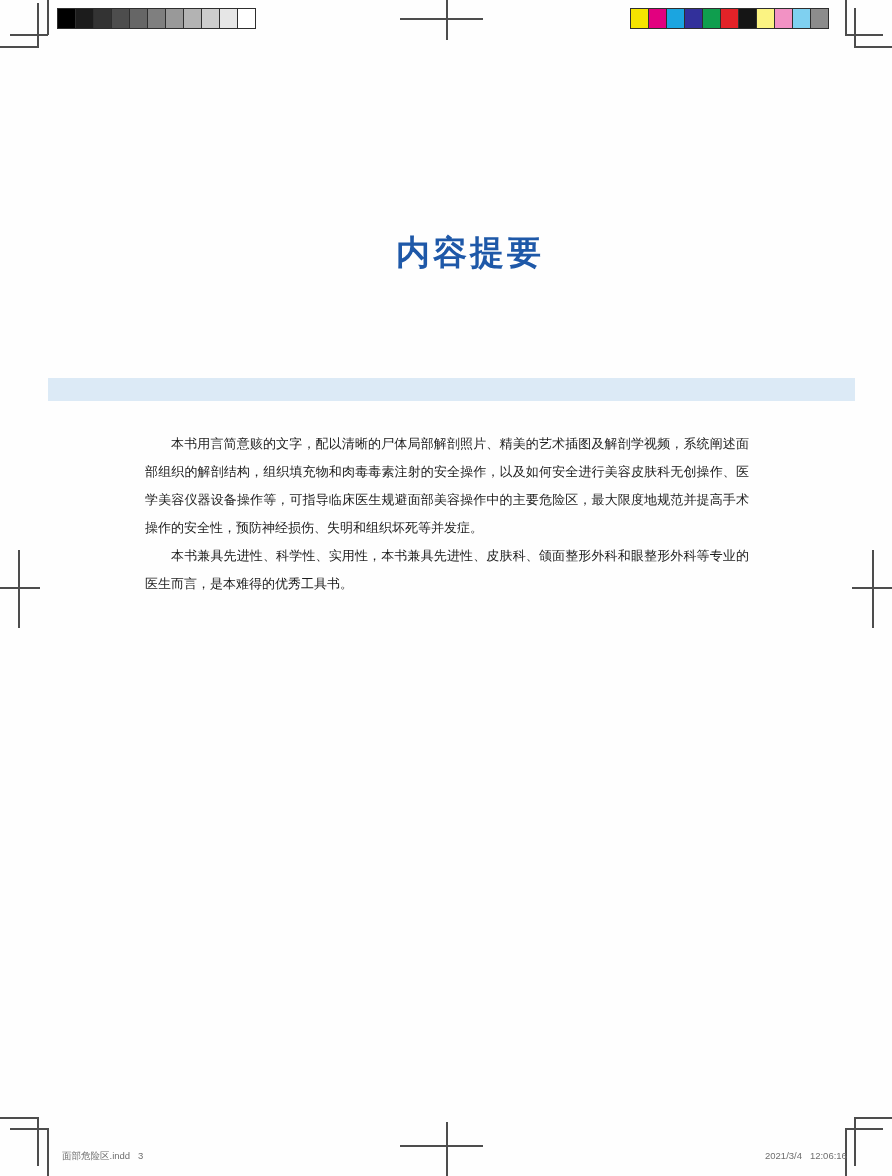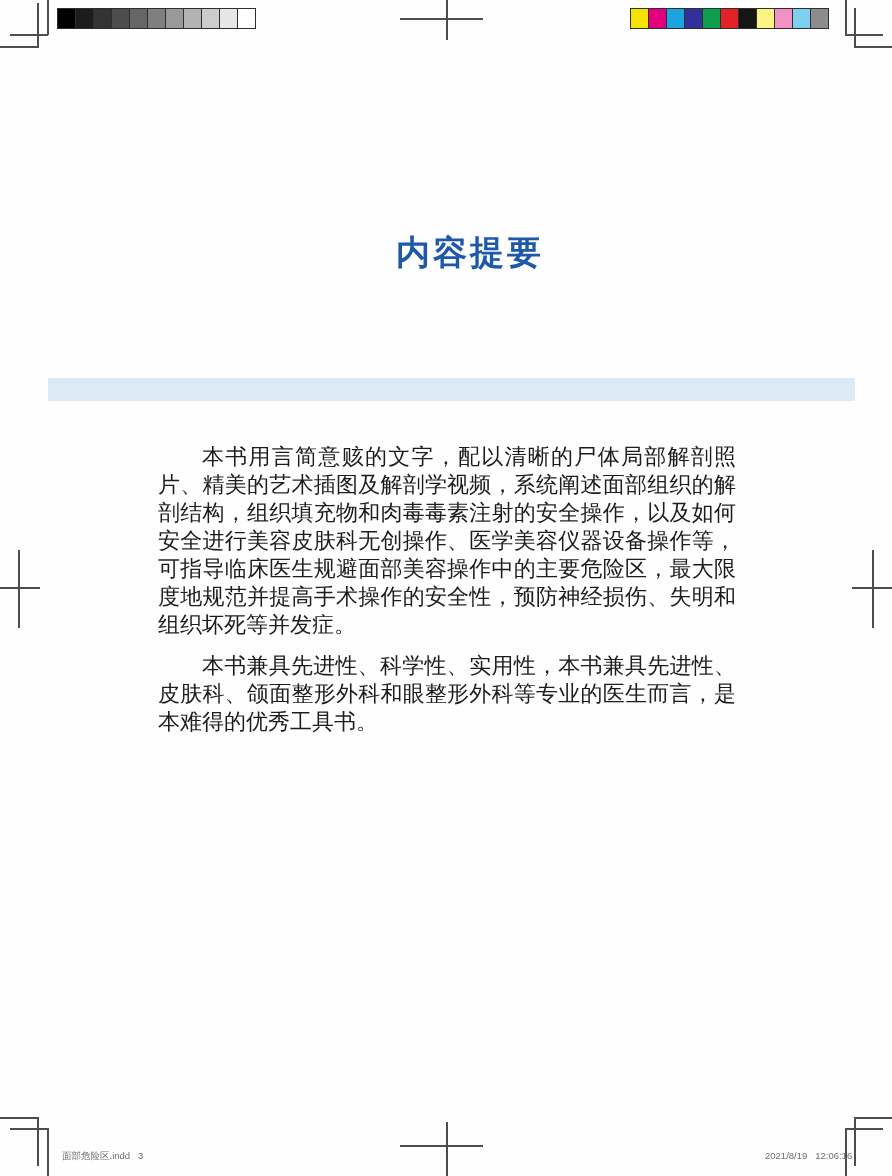--- a/index.html
+++ b/index.html
@@ -29,24 +29,24 @@
     margin:0;text-align:center;
     font-size:34px;font-weight:bold;
     letter-spacing:3px;
     font-family:"Liberation Serif","DejaVu Serif",serif;
   }
   
   .band{position:absolute;left:48px;top:378px;width:807px;height:23px;}
   
   .body-text{position:absolute;left:145px;top:430px;width:604px;}
   .body-text p{
-    margin:13px;
+    margin:0;
     text-indent:2em;
     text-align:justify;
-    font-size:22px;
+    font-size:13px;
     line-height:28px;
     color:#1c1c1c;
   }
   
   .slug{
     position:absolute;
     font-family:"Liberation Sans","DejaVu Sans",sans-serif;
     font-size:9.5px;color:#6e6e6e;
     white-space:pre;
   }
@@ -121,15 +121,15 @@
   <h1 class="page-title" style="color: rgb(30, 88, 168);">内容提要</h1>
 
   <div class="band" style="background: rgb(220, 234, 246);"></div>
 
   <div class="body-text">
     <p>本书用言简意赅的文字，配以清晰的尸体局部解剖照片、精美的艺术插图及解剖学视频，系统阐述面部组织的解剖结构，组织填充物和肉毒毒素注射的安全操作，以及如何安全进行美容皮肤科无创操作、医学美容仪器设备操作等，可指导临床医生规避面部美容操作中的主要危险区，最大限度地规范并提高手术操作的安全性，预防神经损伤、失明和组织坏死等并发症。</p>
     <p>本书兼具先进性、科学性、实用性，本书兼具先进性、皮肤科、颌面整形外科和眼整形外科等专业的医生而言，是本难得的优秀工具书。</p>
   </div>
 
   <div class="slug left">面部危险区.indd   3</div>
-  <div class="slug right">2021/8/19   12:06:16</div>
+  <div class="slug right">2021/3/4   12:06:16</div>
 
 </div>
 
 </body></html>

